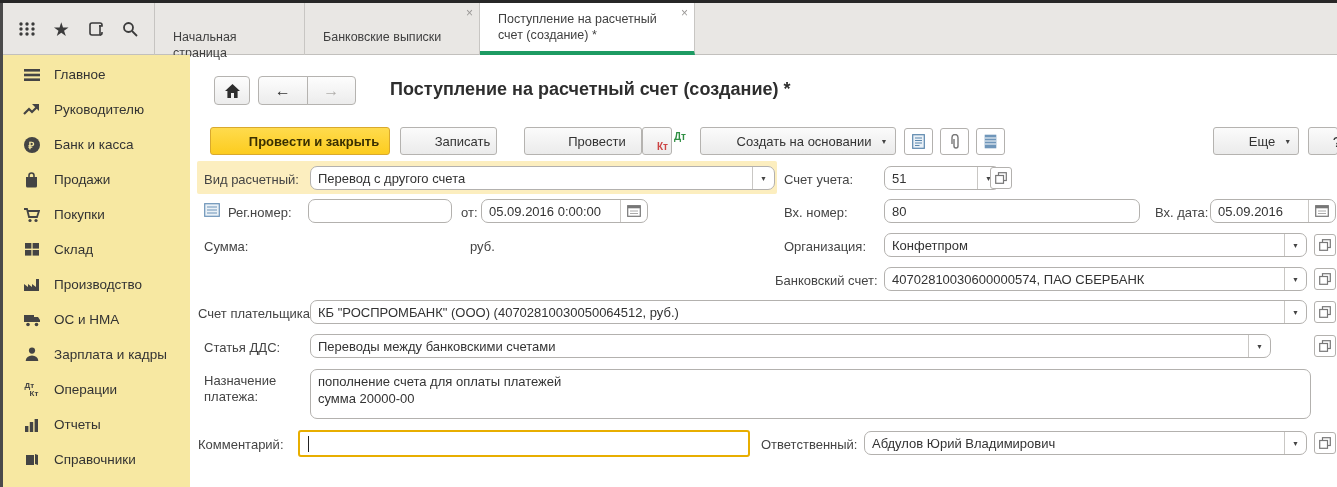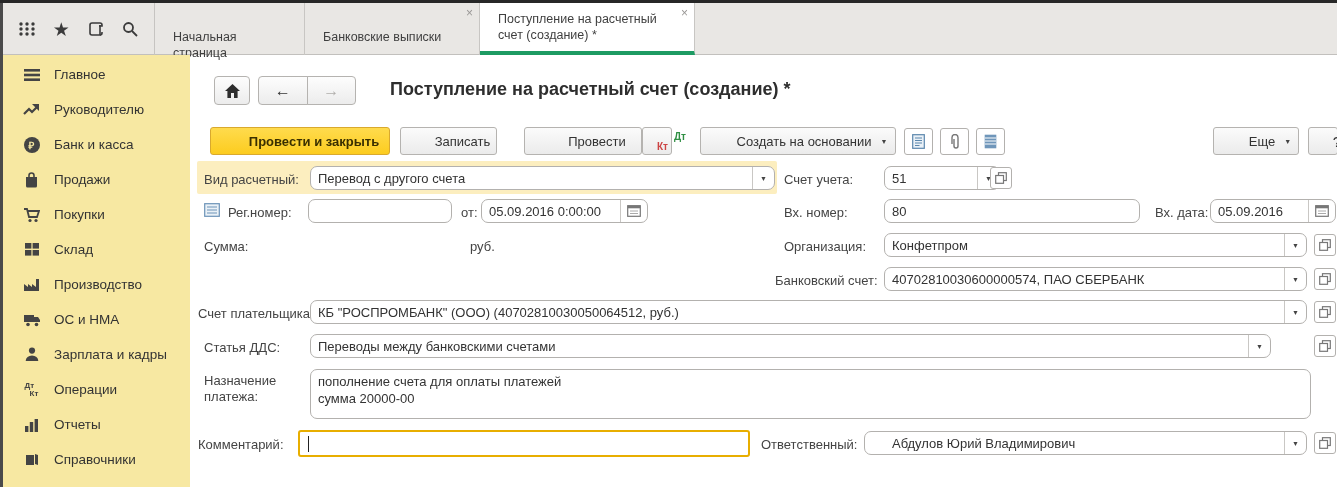--- a/index.html
+++ b/index.html
@@ -396,21 +396,21 @@
     <span class="val">пополнение счета для оплаты платежей
 сумма 20000-00</span>
   </div>
 
   <div class="abs lbl" style="left:198px;top:437px;">Комментарий:</div>
   <div class="abs field focused" style="left:298px;top:430px;width:452px;height:27px;">
     <span class="val"></span>
     <span class="caret"></span>
   </div>
   <div class="abs lbl" style="left:761px;top:437px;">Ответственный:</div>
-  <div class="abs field" style="left:864px;top:431px;width:443px;padding-left:20px;">
+  <div class="abs field" style="left:864px;top:431px;width:443px;">
     <span class="val">Абдулов Юрий Владимирович</span>
     <span class="dd">▼</span>
   </div>
   <div class="abs sq-btn" style="left:1314px;top:432px;width:22px;height:22px;">
     <svg width="12" height="12" viewBox="0 0 12 12">
         <rect x="3.5" y="0.7" width="7.8" height="7.8" fill="none" stroke="#777" stroke-width="1.2"></rect>
         <rect x="0.7" y="3.5" width="7.8" height="7.8" fill="#fff" stroke="#777" stroke-width="1.2"></rect>
       </svg>
   </div>
 

